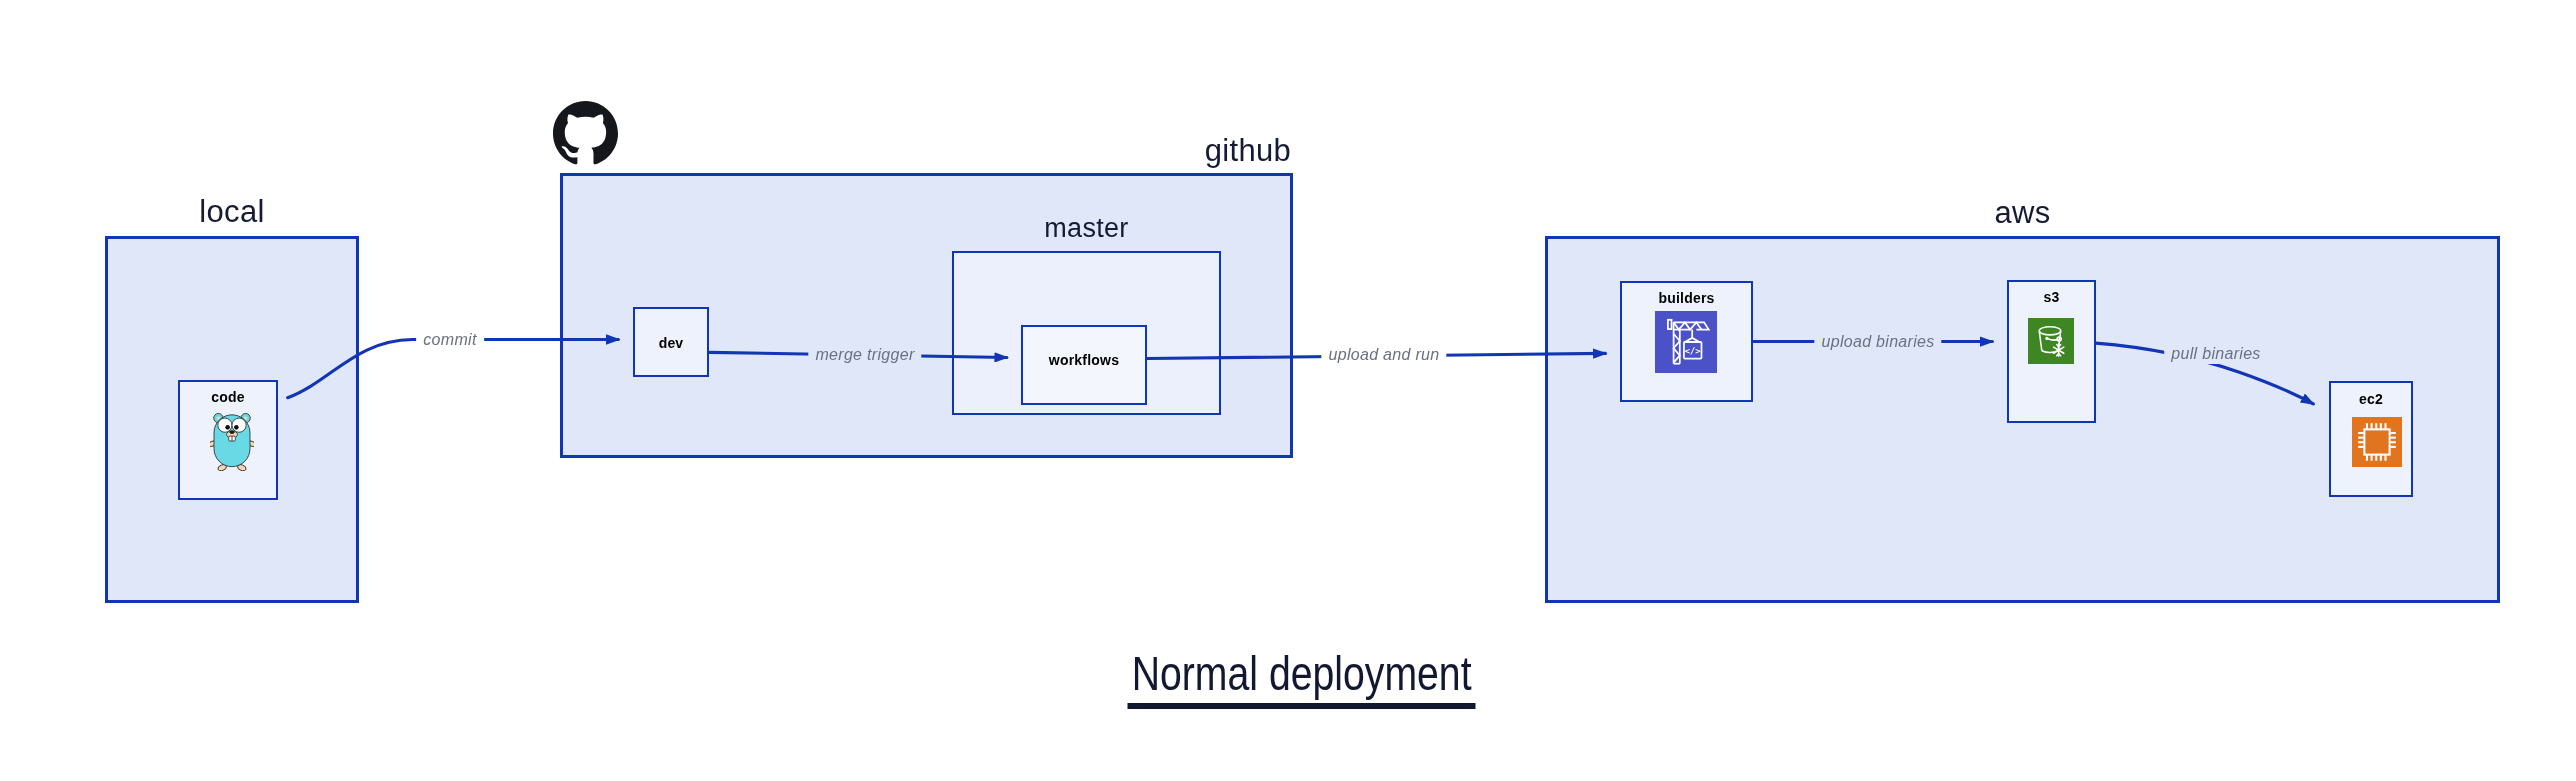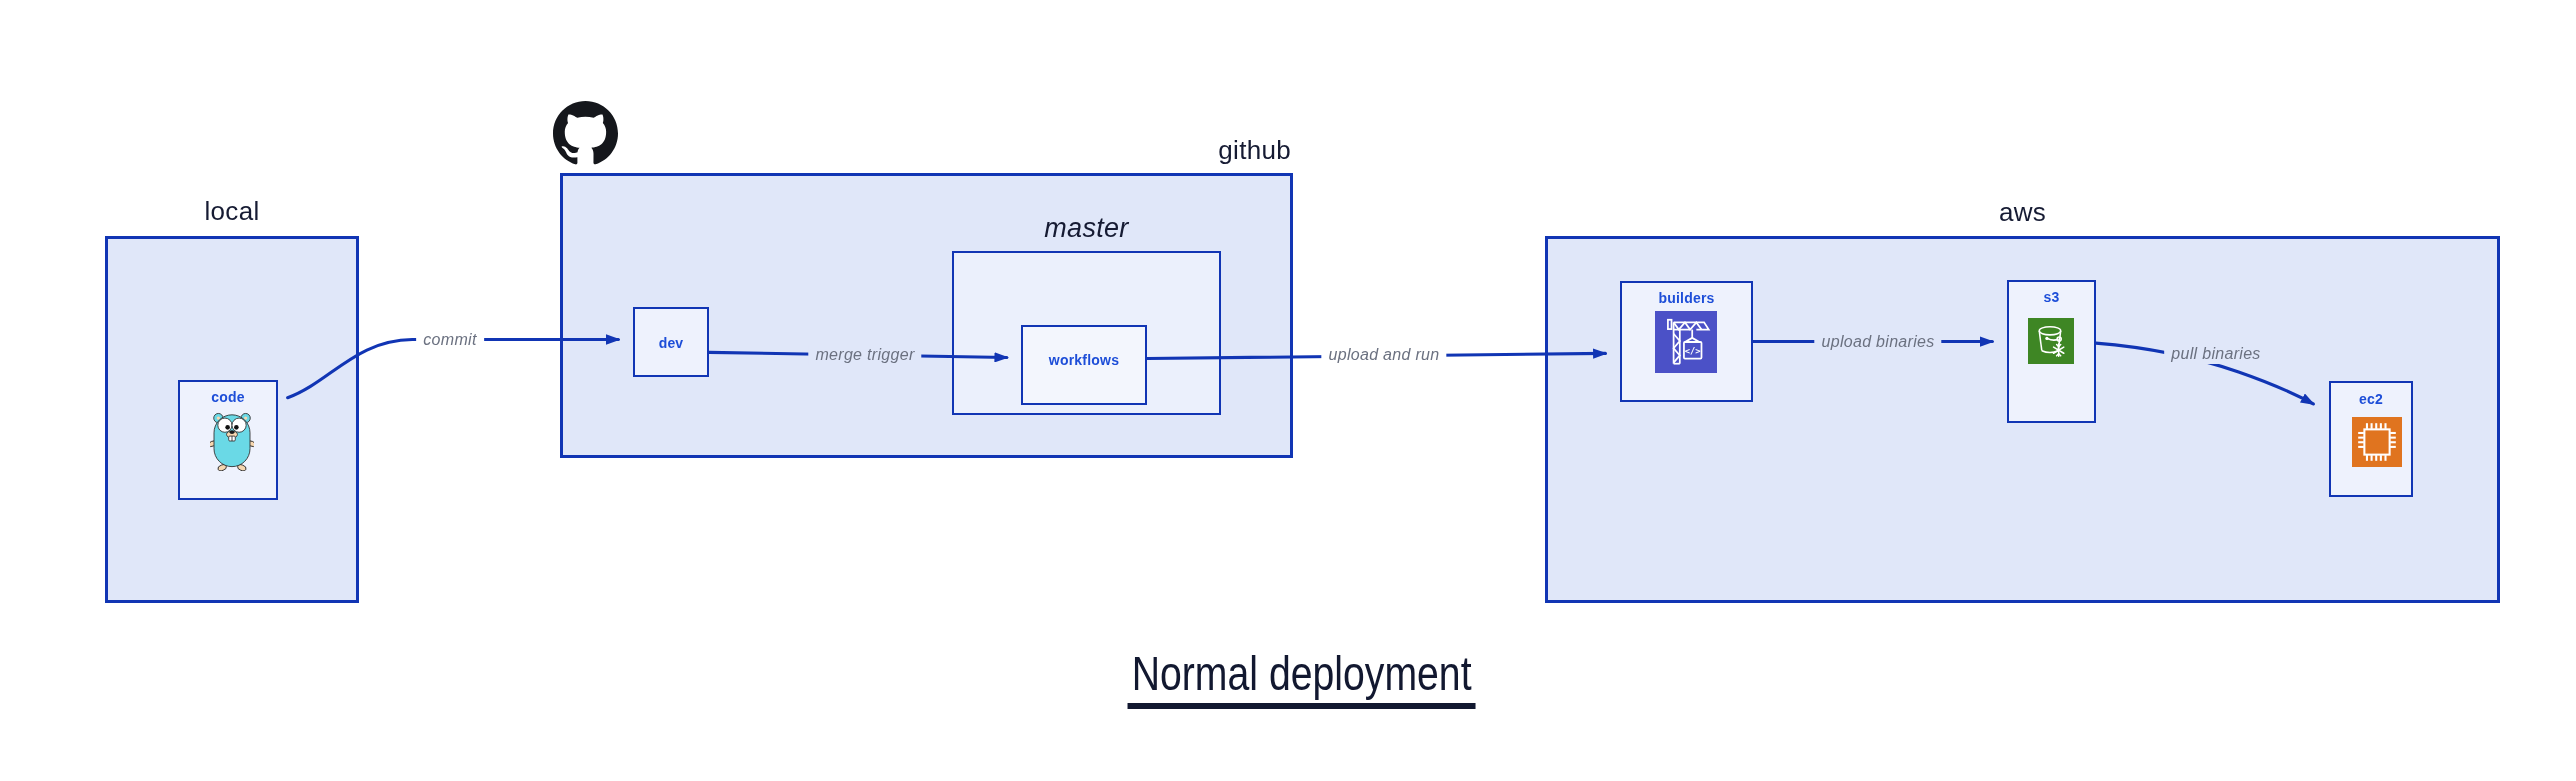--- a/index.html
+++ b/index.html
@@ -1,43 +1,43 @@
 <!DOCTYPE html>
 <html style="font-size:8.2px"><head>
 <meta charset="utf-8">
 <style>
   html,body{margin:0;padding:0;background:#ffffff;}
   body{width:2604px;height:781px;position:relative;overflow:hidden;
        font-family:"Liberation Sans","DejaVu Sans",sans-serif;}
   .box{position:absolute;box-sizing:border-box;}
   .group-box{border:3.1px solid #1135b4;background:#e0e7f9;}
   .node-box{border:2.6px solid #1135b4;background:#eef2fd;}
-  .group-label{position:absolute;color:#161b33;font-size:26px;line-height:31px;letter-spacing:0.3px;}
+  .group-label{position:absolute;color:#161b33;font-size:31px;line-height:31px;letter-spacing:0.3px;}
   .center{text-align:center;}
-  .node-label{position:absolute;color:#1d4ed8;font-size:14px;font-weight:700;width:100%;text-align:center;letter-spacing:0.2px;}
+  .node-label{position:absolute;color:#000000;font-size:14px;font-weight:700;width:100%;text-align:center;letter-spacing:0.2px;}
   .edge-label{position:absolute;transform:translate(-50%,-50%);font-style:italic;
               color:#6b7180;font-size:16px;white-space:nowrap;padding:1px 7.2px;z-index:6;letter-spacing:0.3px;}
   .on-white{background:#ffffff;}
   .on-group{background:#e0e7f9;}
   #edge-layer{position:absolute;left:0;top:0;z-index:5;pointer-events:none;}
   .icon-abs{position:absolute;z-index:4;}
   #title-wrap{position:absolute;left:0;right:0;top:645px;text-align:center;z-index:7;}
   #title-text{display:inline-block;color:#121830;font-size:49px;line-height:57px;
               transform:scaleX(0.80);border-bottom:6.7px solid #121830;padding:0 5.2px 1px 5.2px;}
 </style>
 </head>
 <body>
 
 <div class="box group-box" style="left:105px;top:236px;width:254px;height:367px;"></div>
 <div class="box group-box" style="left:560px;top:173px;width:733px;height:285px;"></div>
 <div class="box group-box" style="left:1545px;top:236px;width:955px;height:367px;"></div>
 
 <div class="group-label center" style="left:105px;top:196px;width:254px;">local</div>
 <div class="group-label" style="left:1136px;top:135px;width:155px;text-align:right;">github</div>
-<div class="group-label center" style="left:952px;top:213px;width:269px;font-size:27px;font-style:italic;">master</div>
+<div class="group-label center" style="left:952px;top:213px;width:269px;font-size:27px;">master</div>
 <div class="group-label center" style="left:1545px;top:197px;width:955px;">aws</div>
 
 <div class="box node-box" style="left:952px;top:251px;width:269px;height:164px;background:#ebf0fc;z-index:2;"></div>
 
 <div class="box node-box" style="left:178px;top:380px;width:100px;height:120px;z-index:3;">
   <div class="node-label" style="top:7.2px;">code</div>
 </div>
 
 <div class="box node-box" style="left:633px;top:307px;width:76px;height:70px;z-index:3;">
   <div class="node-label" style="top:26px;">dev</div>

